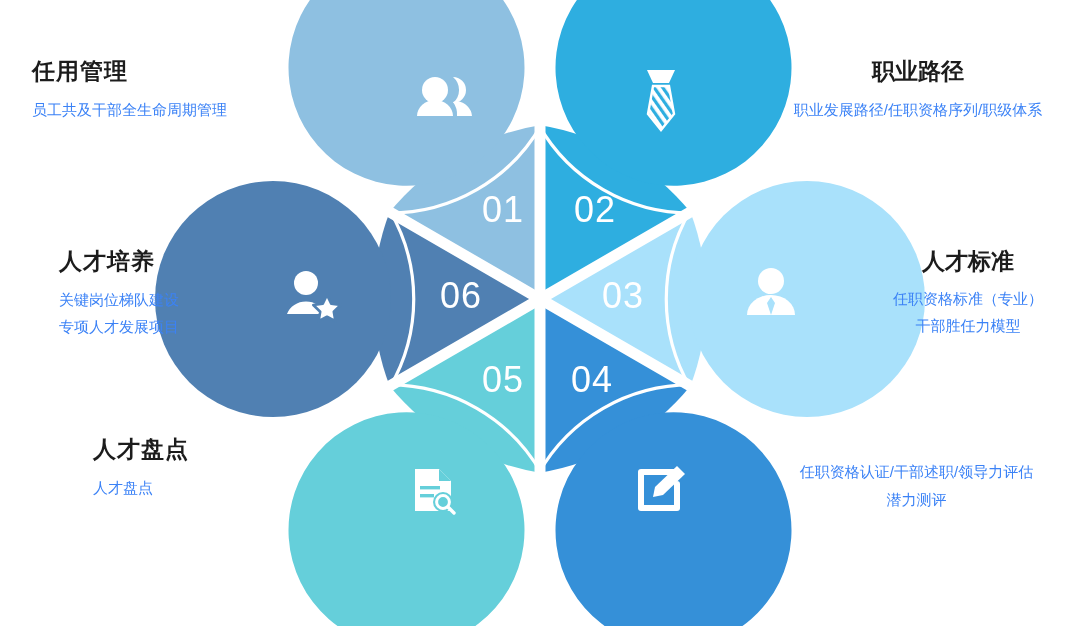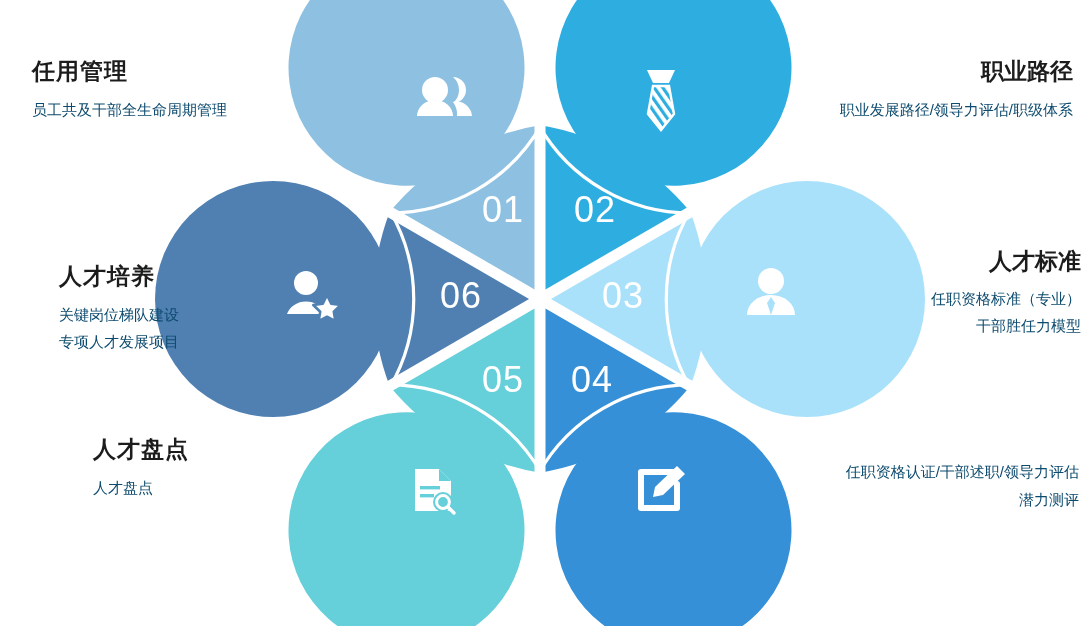--- a/index.html
+++ b/index.html
@@ -50,30 +50,30 @@
   .label-title {
     font-size: 23px;
     font-weight: bold;
     color: #1c1c1c;
     line-height: 1.2;
     margin: 0 0 10px 0;
     white-space: nowrap;
   }
   .label-line {
     font-size: 15px;
-    color: #0c4a6e;
+    color: #3b82f6;
     line-height: 1.85;
     white-space: nowrap;
   }
   .align-right { text-align: left; }
-  .align-left  { text-align: right; }
+  .align-left  { text-align: center; }
 
   #label-01 { right: 749px; top: 58px;  width: 300px; }
   #label-02 { left: 763px;  top: 58px;  width: 310px; }
-  #label-06 { right: 762px; top: 263px; width: 260px; }
+  #label-06 { right: 762px; top: 248px; width: 260px; }
   #label-03 { left: 855px;  top: 248px; width: 226px; font-family: Liberation Serif, serif; }
   #label-05 { right: 748px; top: 436px; width: 240px; }
   #label-04 { left: 754px;  top: 458px; width: 325px; }
 
   #label-01 .label-title,
   #label-06 .label-title,
   #label-05 .label-title { letter-spacing: 1px; }
 </style>
 </head>
 <body>
@@ -207,21 +207,21 @@
     </g>
   </svg>
 
   <div class="label-block align-right" id="label-01">
     <div class="label-title">任用管理</div>
     <div class="label-line">员工共及干部全生命周期管理</div>
   </div>
 
   <div class="label-block align-left" id="label-02">
     <div class="label-title">职业路径</div>
-    <div class="label-line">职业发展路径/领导力评估/职级体系</div>
+    <div class="label-line">职业发展路径/任职资格序列/职级体系</div>
   </div>
 
   <div class="label-block align-right" id="label-06">
     <div class="label-title">人才培养</div>
     <div class="label-line">关键岗位梯队建设</div>
     <div class="label-line">专项人才发展项目</div>
   </div>
 
   <div class="label-block align-left" id="label-03">
     <div class="label-title">人才标准</div>

